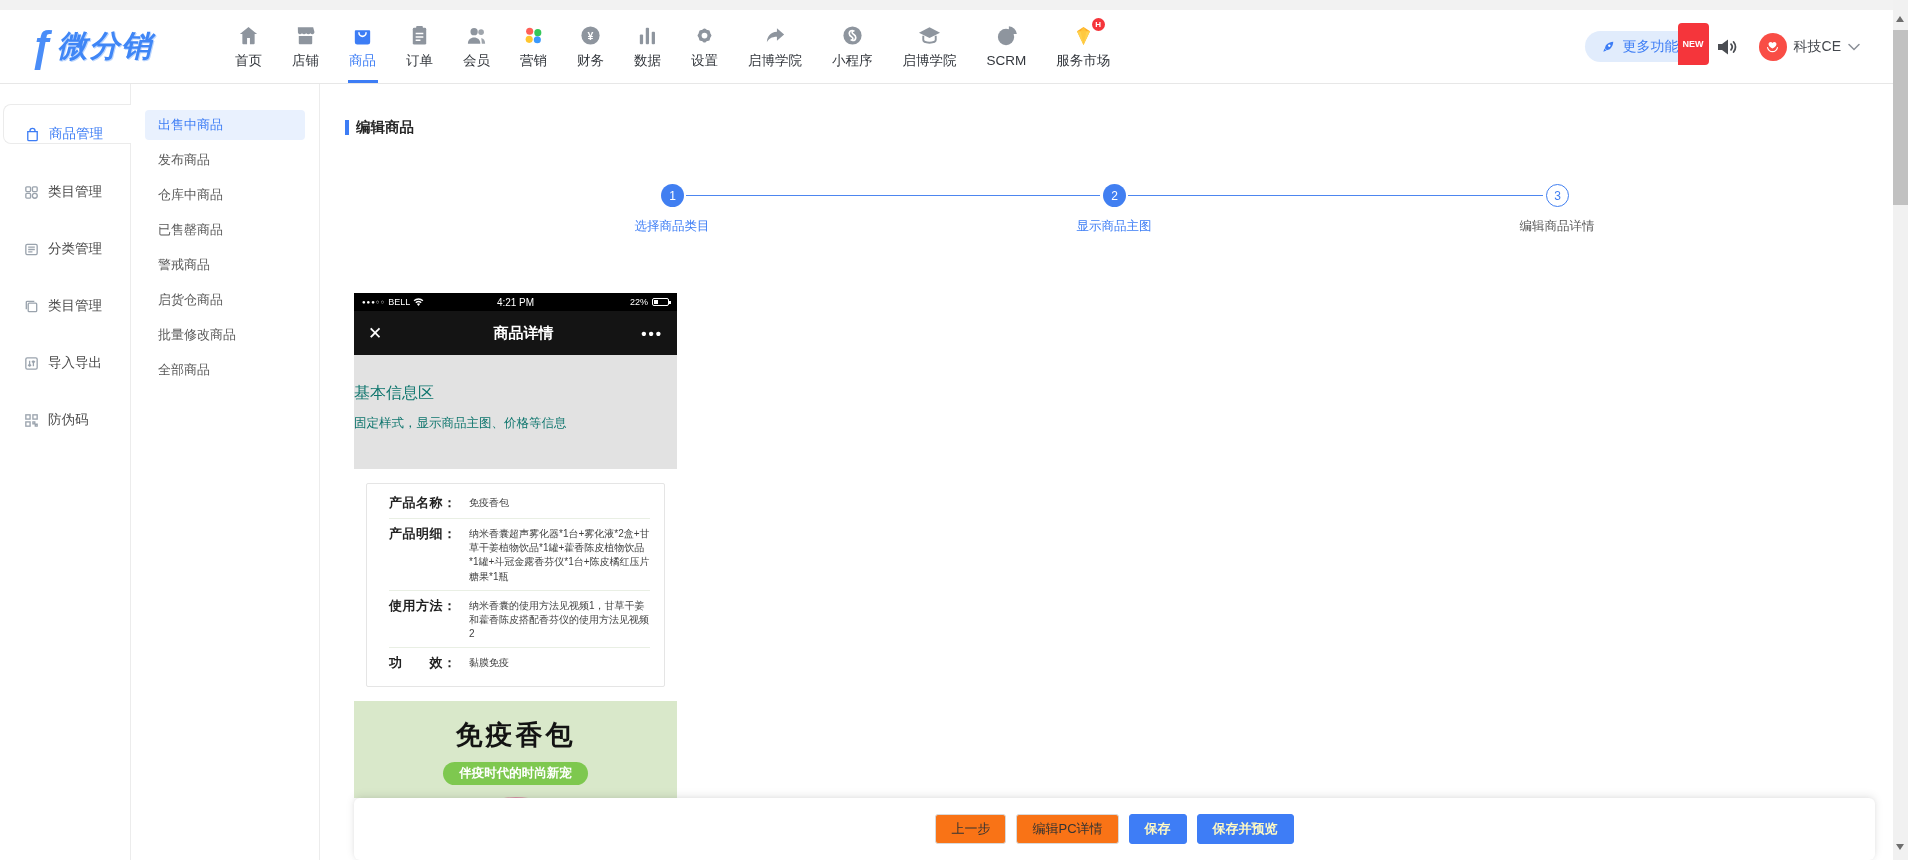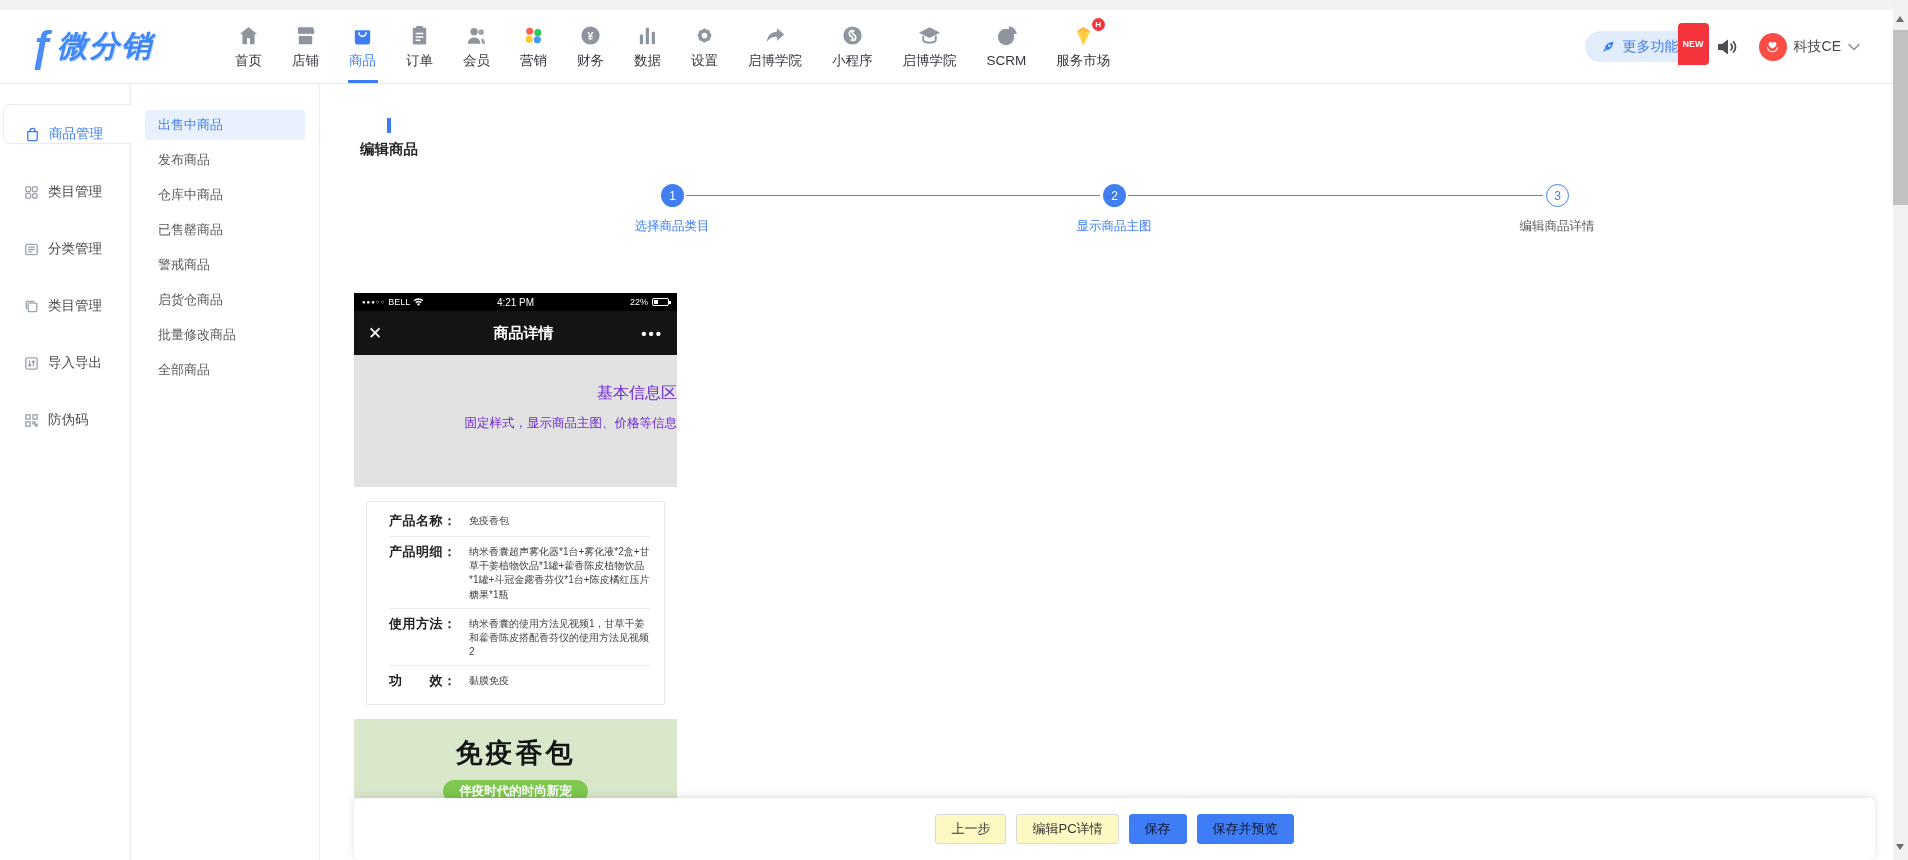--- a/index.html
+++ b/index.html
@@ -50,21 +50,21 @@
   .side1-item.active { border:1px solid #ebebeb; border-right:none; border-radius:8px 0 0 8px;
                        background:#fff; color:#3d7df5; margin-right:-1px; z-index:5; }
   .side1-item.active .s1ic { stroke:#3d7df5; }
   .sidebar2 { position:absolute; top:84px; left:131px; bottom:0; width:189px; background:#fff;
               border-right:1px solid #ececec; padding:26px 14px 0 14px; z-index:2; }
   .side2-item { height:30px; line-height:30px; padding-left:13px; margin-bottom:5px; font-size:13px;
                 color:#595959; border-radius:4px; cursor:pointer; white-space:nowrap; }
   .side2-item.active { background:#e9f1fe; color:#3d7df5; }
   
   .main { position:absolute; top:84px; left:320px; right:15px; bottom:0; background:#fff; }
-  .page-title { position:absolute; top:34px; left:40px; display:flex; align-items:center; gap:7px;flex-direction:column; }
+  .page-title { position:absolute; top:34px; left:25px; display:flex; align-items:center; gap:7px; }
   .title-bar { width:4px; height:15px; background:#3d7df5; }
   .page-title h2 { font-size:14.5px; font-weight:bold; color:#262626; }
   .stepper { position:absolute; top:0; left:0; width:100%; height:170px; }
   .step-circle { position:absolute; top:100px; width:23px; height:23px; border-radius:50%;
                  background:#417ff1; color:#fff; font-size:12px; display:flex; align-items:center;
                  justify-content:center; }
   .step-circle.todo { background:#fff; border:1px solid #417ff1; color:#417ff1; }
   .step-line { position:absolute; top:111px; border-top:1px solid #4d86f0; }
   .step-label { position:absolute; top:134px; width:110px; text-align:center; font-size:12.5px; color:#3d7df5; }
   .step-label.todo { color:#595959; }
@@ -77,42 +77,42 @@
   .p-carrier { font-size:9px; }
   .p-time { font-size:10px; }
   .p-status .right { flex:1; display:flex; align-items:center; justify-content:flex-end; gap:4px; font-size:9px; }
   .batt { position:relative; width:17px; height:8px; border:1px solid #fff; border-radius:2px; }
   .batt::before { content:""; position:absolute; left:1px; top:1px; bottom:1px; width:4px; background:#fff; }
   .batt::after { content:""; position:absolute; right:-3px; top:2px; width:2px; height:3px; background:#fff; }
   .p-nav { position:relative; height:44px; background:#141414; color:#fff; display:flex; align-items:center; }
   .p-close { margin-left:14px; font-size:17px; }
   .p-title { position:absolute; left:16px; right:0; text-align:center; font-size:15px; font-weight:600; }
   .p-more { margin-left:auto; margin-right:14px; font-size:15px; font-weight:bold; letter-spacing:2px; }
-  .p-hero { height:132px; background:#e2e2e2; text-align:right; color:#6d28d9; padding-top:28px; }
+  .p-hero { height:114px; background:#e2e2e2; text-align:left; color:#0f766e; padding-top:28px; }
   .p-hero-title { font-size:16px; margin-bottom:11px; }
   .p-hero-sub { font-size:12.5px; }
   .p-card { margin:14px 12px 0 12px; border:1px solid #e5e5e5; border-radius:2px;
             padding:4px 14px 8px 22px; background:#fff; }
   .prow { display:flex; padding:6px 0; }
   .prow + .prow { border-top:1px solid #e9efe4; }
   .plabel { width:80px; flex:none; font-size:13px; font-weight:bold; color:#222; letter-spacing:.5px; }
   .pvalue { flex:1; font-size:10px; color:#3f3f3f; line-height:1.42; padding-top:2px; }
   .p-banner { margin-top:14px; background:#d9e8ca; text-align:center; padding-top:16px; height:220px; }
   .p-banner-title { font-size:27px; font-weight:900; color:#131313; letter-spacing:3px; }
   .p-banner-tag { display:inline-block; margin-top:9px; background:#7ec84f; color:#fff; font-size:12.5px;
                   font-weight:bold; padding:3px 16px; border-radius:999px; }
   .p-circle { width:132px; height:132px; border-radius:50%; background:#e2a6b4;
               border:5px solid #d995a8; margin:12px auto 0; }
   
   .footer-bar { position:absolute; left:354px; top:798px; width:1521px; height:62px; background:#fff;
                 border-radius:6px; box-shadow:0 -2px 10px rgba(0,0,0,.09), 0 0 4px rgba(0,0,0,.05);
                 display:flex; align-items:center; justify-content:center; gap:10px; z-index:6; }
-  .btn { height:30px; padding:0 15px; border:1px solid #d9d9d9; border-radius:3px; background:#fef9c3;
+  .btn { height:30px; padding:0 15px; border:1px solid #d9d9d9; border-radius:3px; background:#f97316;
          font-size:13px; color:#333; cursor:pointer; font-family:inherit; }
-  .btn.primary { background:#3e7df6; border-color:#3e7df6; color:#0f172a; font-weight:normal; }
+  .btn.primary { background:#3e7df6; border-color:#3e7df6; color:#fef9c3; font-weight:bold; }
   
   .scrollbar { position:absolute; top:0; right:0; width:15px; height:860px; background:#f1f1f1; z-index:10; }
   .sb-up, .sb-down { position:absolute; left:3px; width:0; height:0; border-left:4.5px solid transparent;
                      border-right:4.5px solid transparent; cursor:pointer; }
   .sb-up { top:16px; border-bottom:6px solid #6e6e6e; }
   .sb-down { bottom:10px; border-top:6px solid #6e6e6e; }
   .sb-thumb { position:absolute; top:30px; left:0; width:15px; height:175px; background:#c1c1c1; cursor:grab; }
 </style>
 </head>
 <body>

